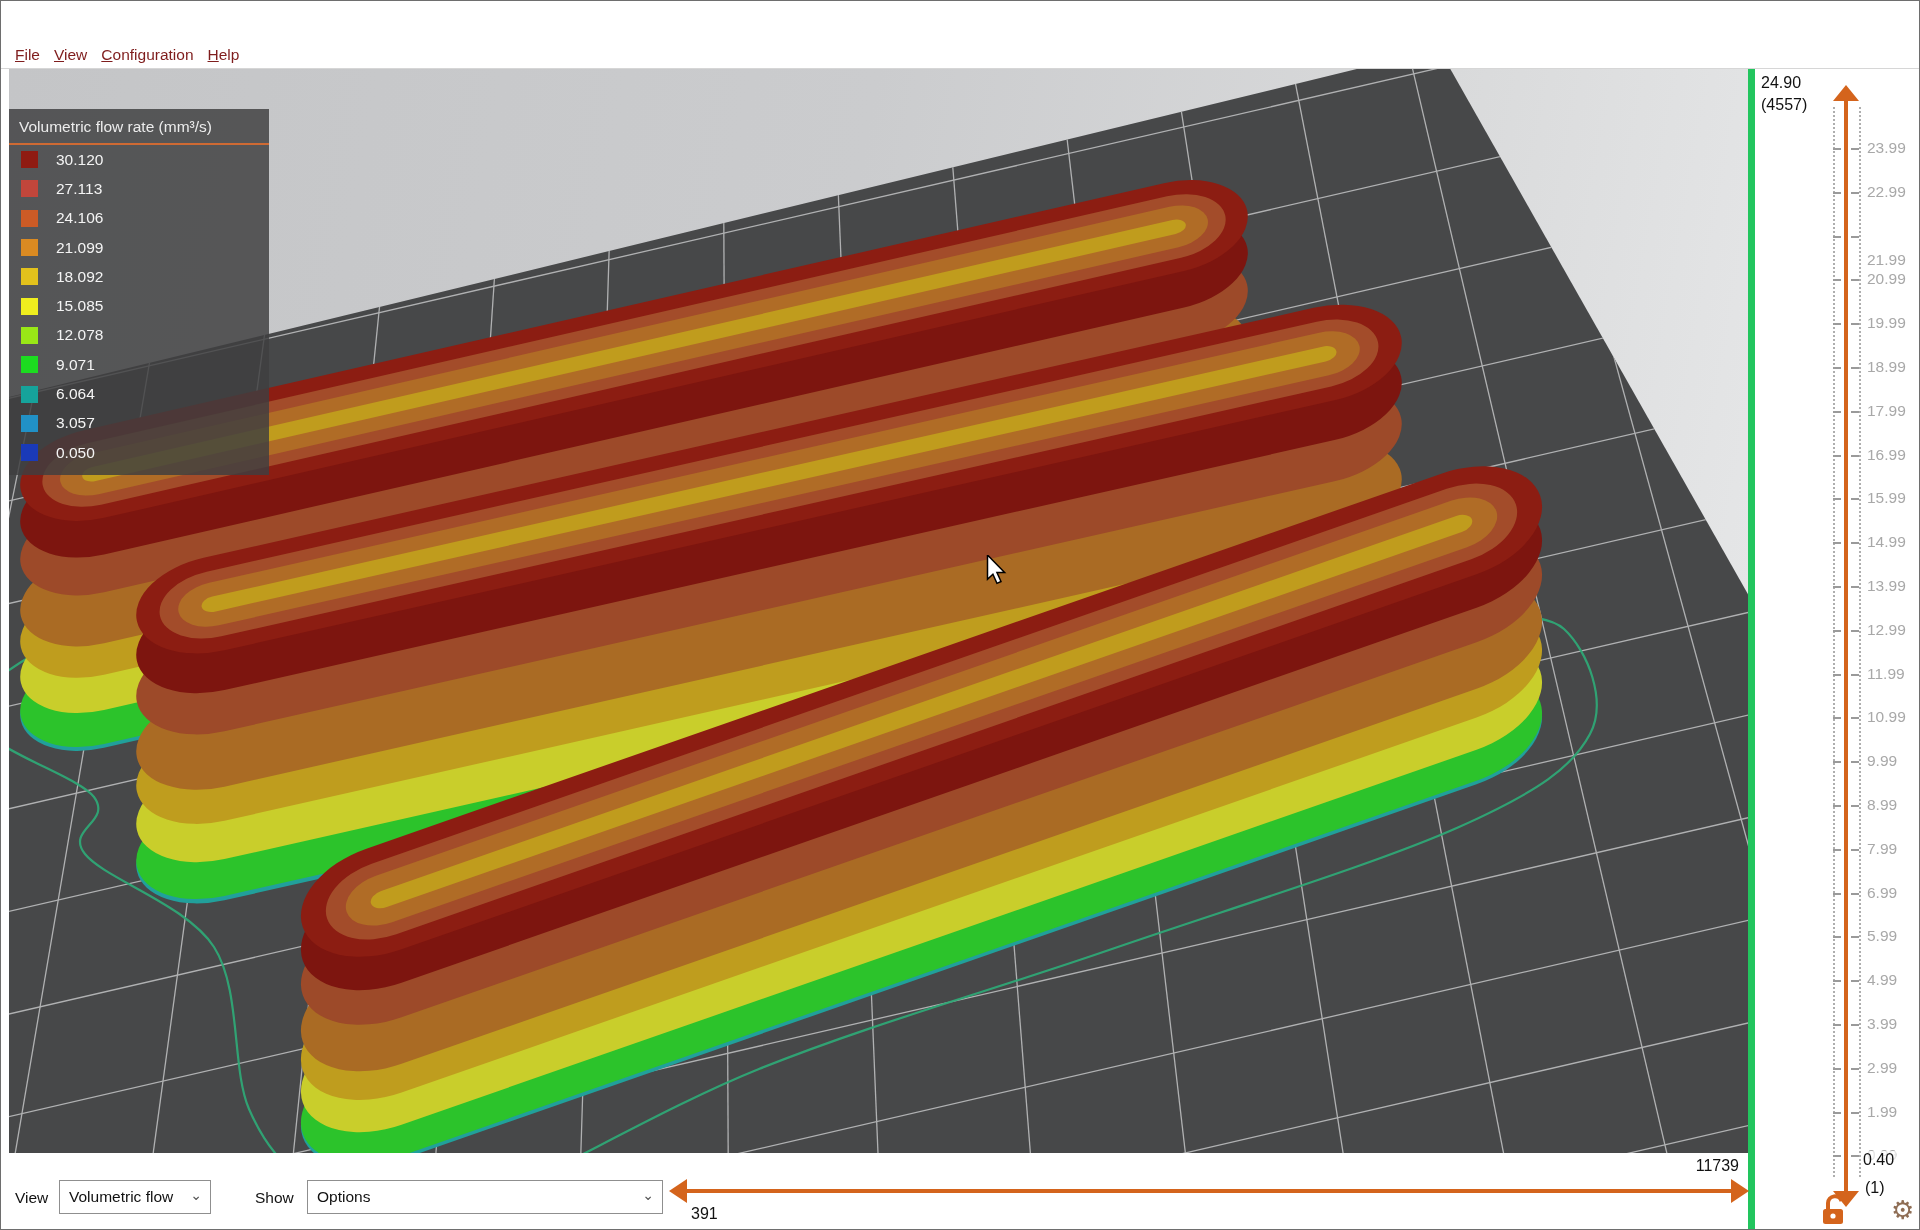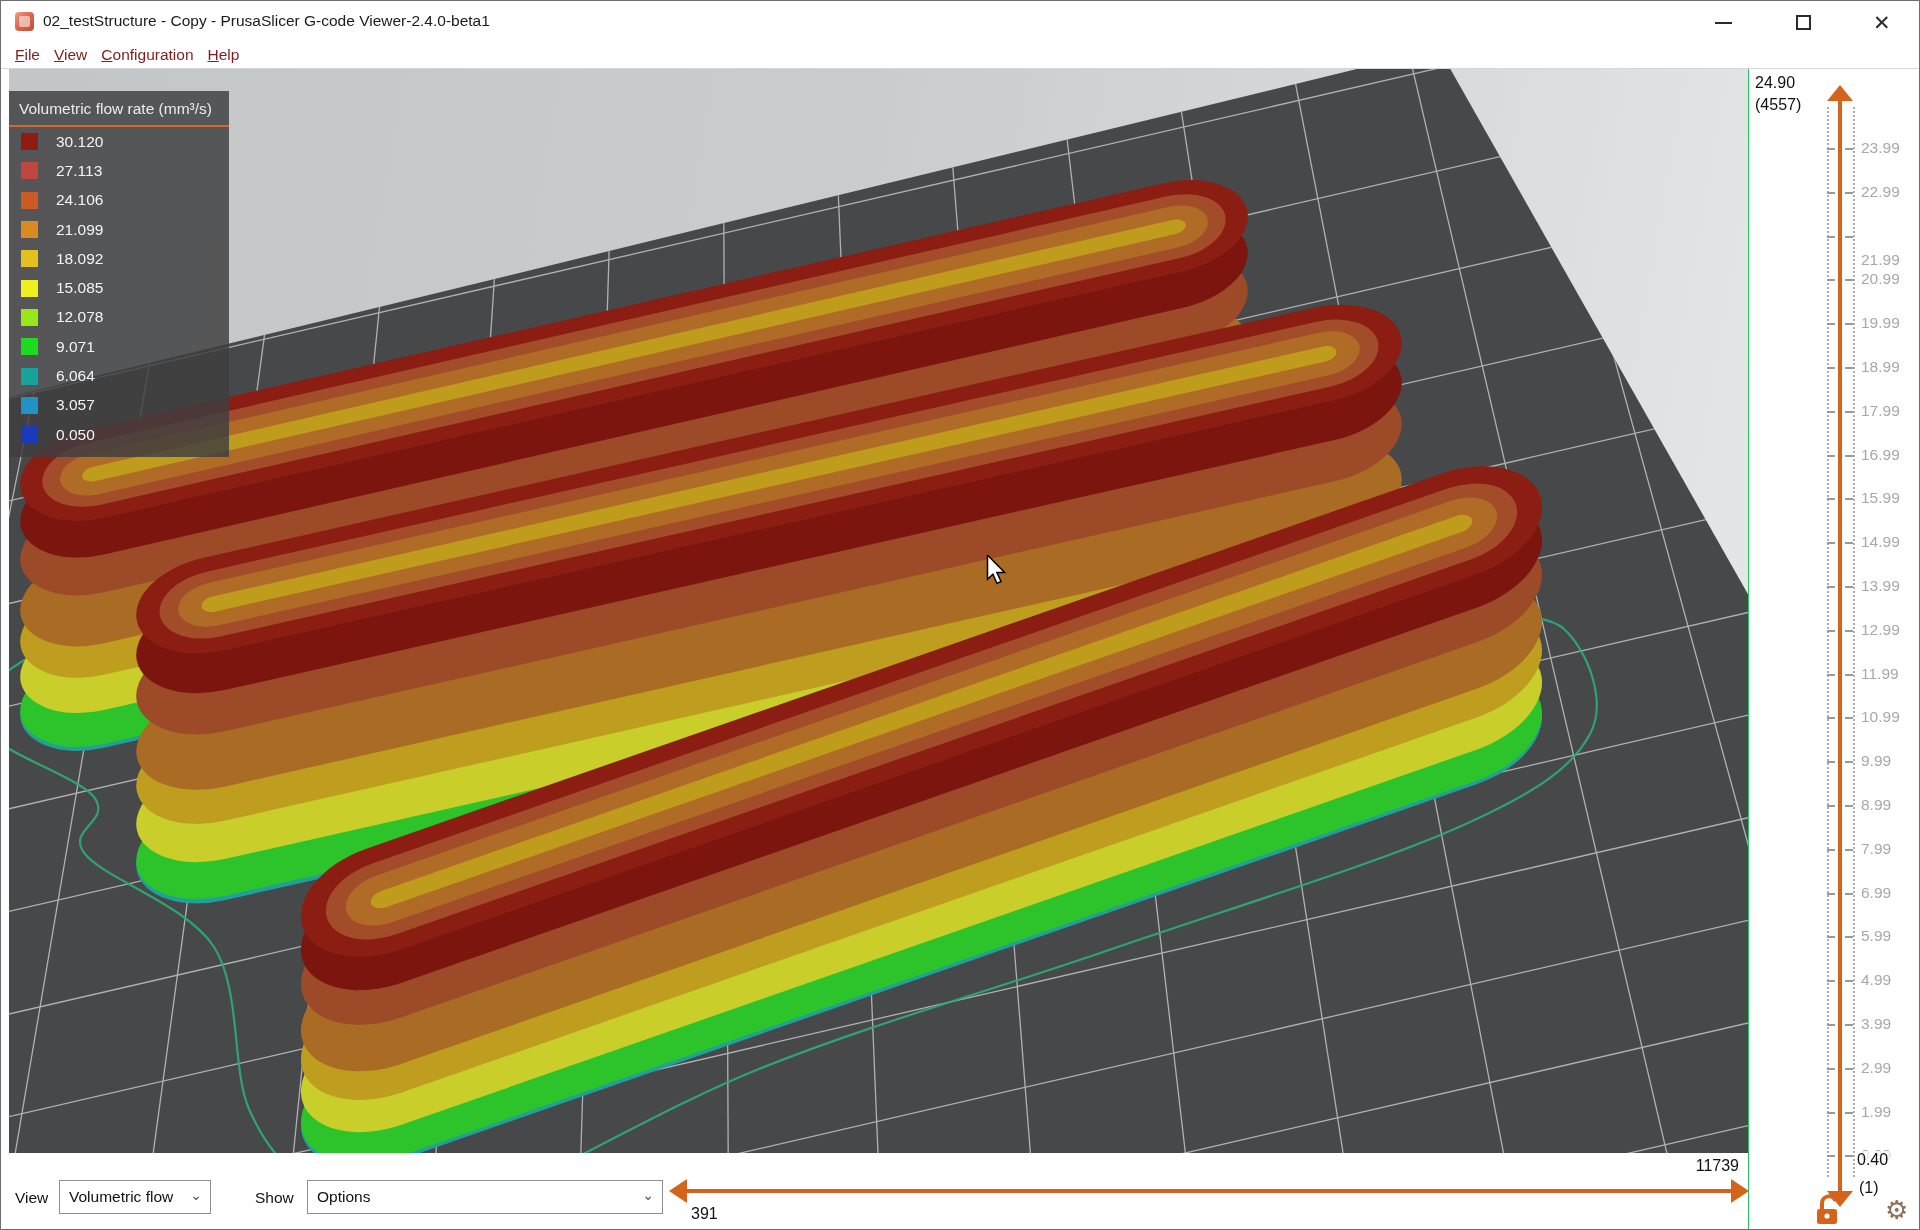--- a/index.html
+++ b/index.html
@@ -22,28 +22,28 @@
   #menubar { position:absolute; left:0; top:42px; width:100%; height:26px; background:#fff; border-bottom:1px solid #d6d6d6; }
   .menu-item { display:inline-block; font-size:15.5px; color:#7f1d1d; margin-left:14px; margin-top:3px; }
   .menu-item u { text-decoration:underline; }
 
   
   #viewport { position:absolute; left:8px; top:68px; width:1739px; height:1084px; overflow:hidden;
     background:linear-gradient(100deg,#c4c5c7 0%,#cbccce 45%,#d9dadb 75%,#e8e9ea 100%); }
   #scene-svg { position:absolute; left:0; top:0; }
 
   
-  #legend { position:absolute; left:0px; top:22px; width:220px; height:366px; background:rgba(62,62,64,0.83); color:#f0f0f0; }
+  #legend { position:absolute; left:0px; top:40px; width:260px; height:366px; background:rgba(62,62,64,0.83); color:#f0f0f0; }
   #legend-title { font-size:15.5px; color:#ececec; padding:9px 0 7px 10px; border-bottom:2px solid #cf6a33; }
   .legend-row { height:29.3px; display:flex; align-items:center; padding-left:12px;text-align:center; }
   .legend-swatch { width:17px; height:17px; margin-right:18px; flex:none; }
   .legend-value { font-size:15.5px; color:#f4f4f4; }
 
   
-  #right-panel { position:absolute; left:1747px; top:68px; width:172px; height:1161px; background:#fff; border-left:1px solid #22c55e; }
+  #right-panel { position:absolute; left:1747px; top:68px; width:172px; height:1161px; background:#fff; border-left:7px solid #22c55e; }
   #vtop-value { position:absolute; left:6px; top:5px; font-size:16px; color:#111; }
   #vtop-count { position:absolute; left:6px; top:27px; font-size:16px; color:#111; }
   #vbottom-value { position:absolute; left:106px; top:1082px; font-size:16px; color:#111; background:rgba(255,255,255,.7); padding:0 2px; }
   #vbottom-count { position:absolute; left:110px; top:1110px; font-size:16px; color:#111; }
   #vtrack { position:absolute; left:89px; top:30px; width:4px; height:1094px; background:#d4641c; }
   .dotline { position:absolute; top:38px; height:1070px; width:0; border-left:2px dotted #9a9a9a; opacity:.8; }
   #dotline-l { left:78px; } #dotline-r { left:104px; }
   .vtick { position:absolute; width:8px; height:2px; background:#9a9a9a; }
   .vtick-label { position:absolute; left:112px; width:56px; font-size:15.5px; color:#a8a8a8; }
   .vthumb { position:absolute; left:78px; width:26px; height:16px; }
@@ -67,31 +67,20 @@
   #lock-icon { position:absolute; left:64px; top:1124px; width:30px; height:34px; }
   #gear-icon { position:absolute; left:136px; top:1126px; font-size:26px; color:#8f6e55; font-family:"DejaVu Sans",sans-serif; }
 
   #cursor { position:absolute; left:977px; top:486px; width:30px; height:30px; z-index:50; }
 </style>
 </head>
 <body>
 
 <div id="window">
 
-  <div id="titlebar">
-    <div id="app-logo"></div>
-    <div id="window-title">02_testStructure - Copy - PrusaSlicer G-code Viewer-2.4.0-beta1</div>
-    <div class="winbtn" id="btn-min">
-        <span></span>
-      </div>
-    <div class="winbtn" id="btn-max">
-        <span></span>
-      </div>
-    <div class="winbtn" id="btn-close"><span>✕</span></div>
-  </div>
 
   <div id="menubar"><span class="menu-item"><u>F</u>ile</span><span class="menu-item"><u>V</u>iew</span><span class="menu-item"><u>C</u>onfiguration</span><span class="menu-item"><u>H</u>elp</span></div>
 
   <div id="viewport">
     <div id="scene-svg"><svg width="1739" height="1084" viewBox="0 0 1739 1084">
           <defs>
             <clipPath id="bedclip">
               <polygon points="-90,350 1430,-20 2110,1180 -260,1180"></polygon>
             </clipPath>
           </defs>

